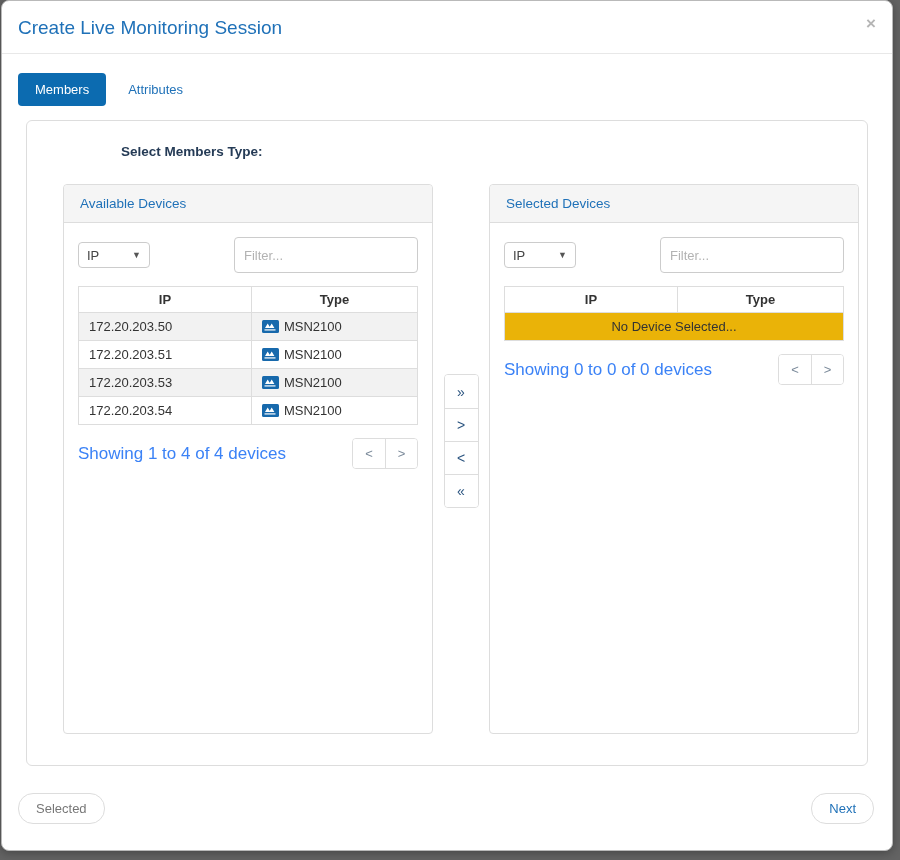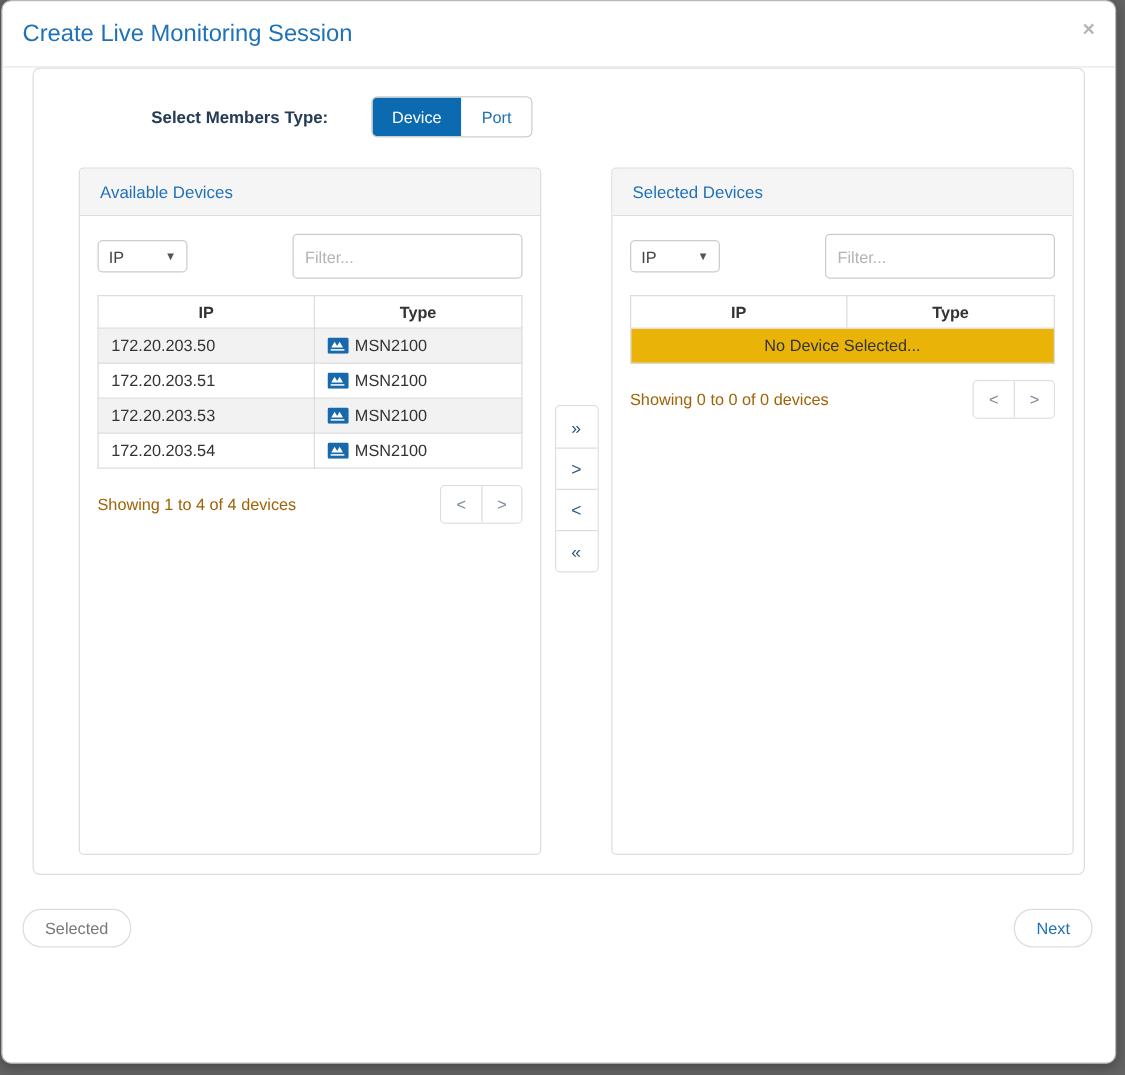--- a/index.html
+++ b/index.html
@@ -79,21 +79,21 @@
   table { width:100%; border-collapse:collapse; font-size:13px; }
   th, td { border:1px solid #ddd; }
   th { font-weight:bold; text-align:center; padding:5px 8px; background:#fff; color:#333; }
   td { padding:6px 10px; color:#333; }
   tbody tr:nth-child(odd) { background:#f2f2f2; }
   .col-ip { width:51%; }
   .type-cell { display:flex; align-items:center; gap:5px; }
   .empty-row td { text-align:center; background:#eab308; color:#333; }
   
   .pager-row { display:flex; justify-content:space-between; align-items:center; margin-top:13px; }
-  .summary { font-size:13px; color:#a16207; }
+  .summary { font-size:17px; color:#3b82f6; }
   .pager { display:flex; border:1px solid #ddd; border-radius:4px; overflow:hidden; }
   .pager-btn {
     width:32px; height:29px; display:flex; align-items:center; justify-content:center;
     background:#fff; color:#7b8a9a; font-size:13px; cursor:pointer;
   }
   .pager-btn + .pager-btn { border-left:1px solid #ddd; }
   
   .transfer-col { flex:1; display:flex; flex-direction:column; align-items:center; }
   .transfer-group {
     margin-top:190px; border:1px solid #ddd; border-radius:4px; overflow:hidden;
@@ -122,29 +122,29 @@
 </head>
 <body>
 
 <div class="dialog">
 
   <div class="dialog-header">
     <div class="dialog-title">Create Live Monitoring Session</div>
     <div class="close-btn">×</div>
   </div>
 
+  <div class="tabs">
+    <div class="tab active">Members</div>
+    <div class="tab">Attributes</div>
+  </div>
 
   <div class="content-box">
 
     <div class="type-row">
       <span class="type-label">Select Members Type:</span>
-      <div class="segmented">
-        <div class="seg-btn active">Device</div>
-        <div class="seg-btn">Port</div>
-      </div>
     </div>
 
     <div class="panels">
 
       <div class="panel">
         <div class="panel-header">Available Devices</div>
         <div class="panel-body">
           <div class="controls-row">
             <div class="ip-select">
               <span>IP</span>

